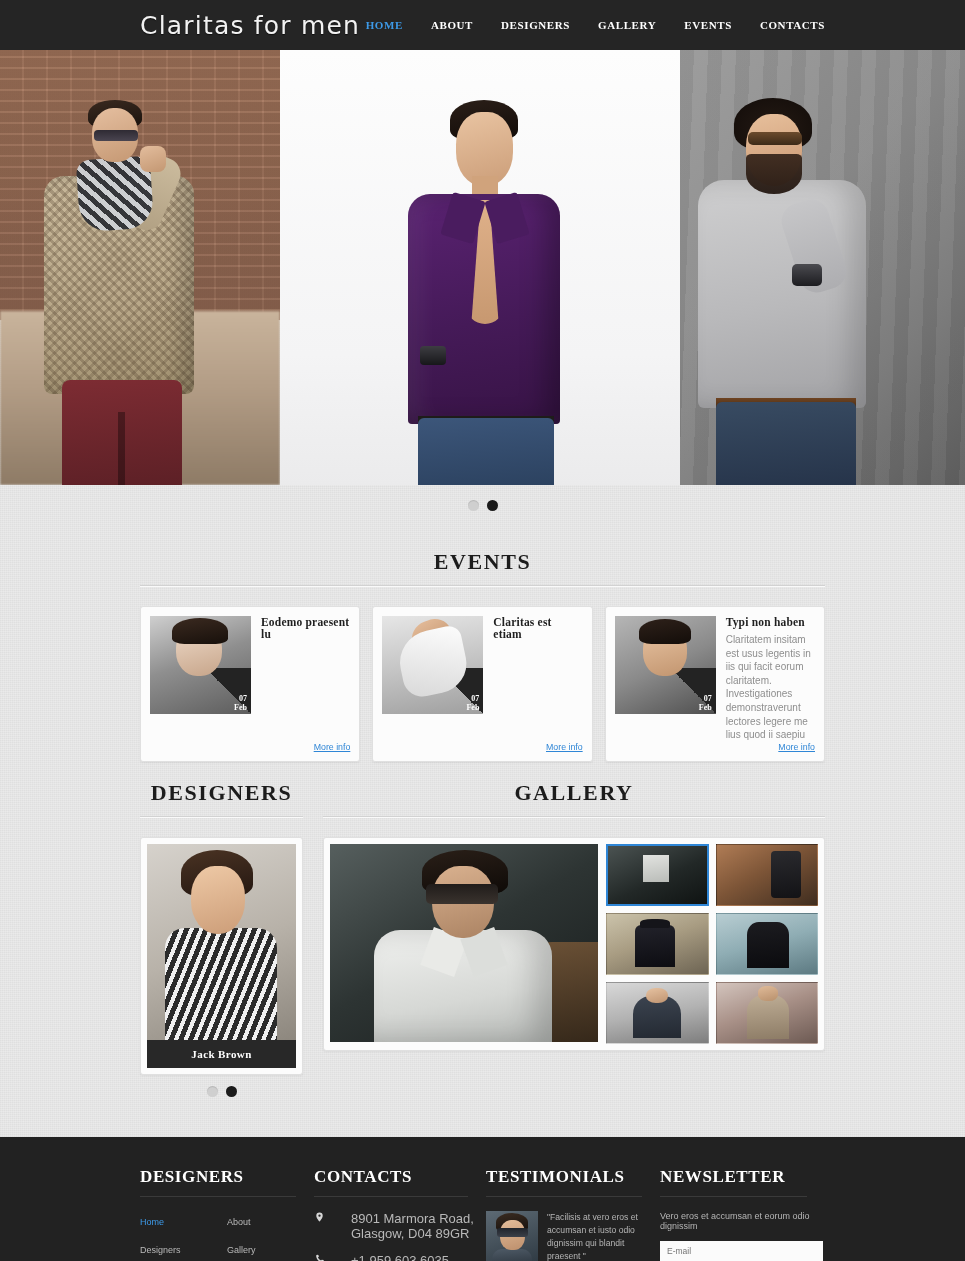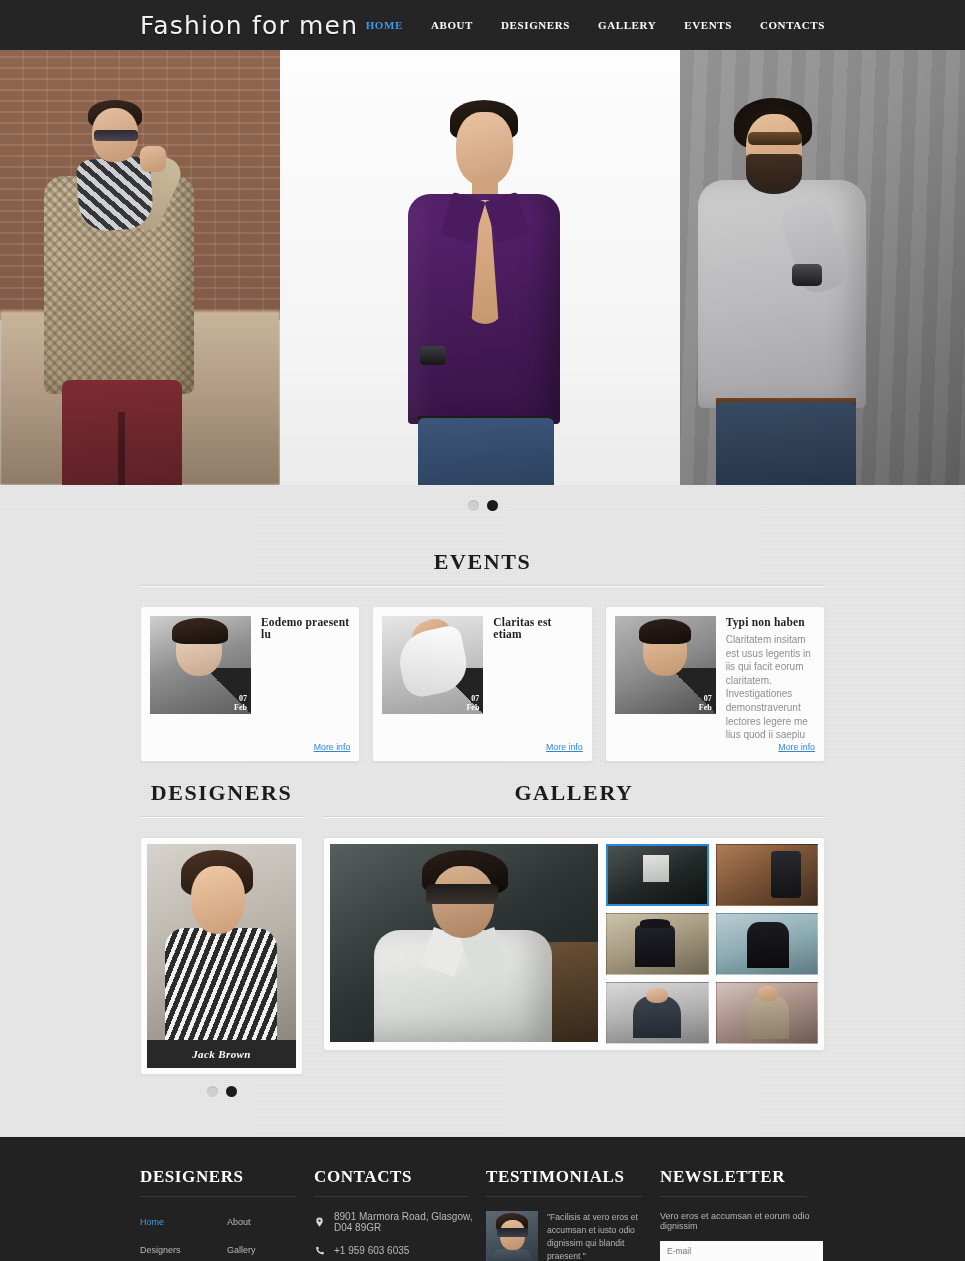--- a/index.html
+++ b/index.html
@@ -262,21 +262,21 @@
   .dp-hair { position:absolute; left:34px; top:6px; width:72px; height:46px;
     background: linear-gradient(170deg,#4a3323,#241711); border-radius:52% 52% 26% 26%; }
   .dp-head { position:absolute; left:44px; top:22px; width:54px; height:68px;
     background: linear-gradient(165deg,#eec9a6,#cc9d78); border-radius:44% 44% 48% 48%; }
   .dp-scarf { position:absolute; left:18px; top:84px; width:112px; height:112px;
     background: repeating-linear-gradient(112deg,#2b2b2b 0 5px,#f0f0f0 5px 9px);
     border-radius: 20px 20px 0 0; }
   .designer-name {
     background: #282828; color: #fff;
     font-family: "Liberation Serif", serif; font-weight: bold; font-size: 11px;
-    text-align: center; padding: 8px 0; letter-spacing: .4px; font-style: italic;
+    text-align: center; padding: 8px 0; letter-spacing: .4px;
   }
   .designer-dots { display:flex; justify-content:center; gap:8px; margin-top: 11px; }
 
   .gallery-card {
     margin-top: 20px;
     background: #fcfcfc; border: 1px solid #e0e0e0; border-radius: 3px;
     padding: 6px; display: flex; gap: 8px;
     box-shadow: 0 1px 2px rgba(0,0,0,.06);
   }
   .gallery-main {
@@ -352,22 +352,22 @@
     border-bottom: 1px solid #3a3a3a;
     margin-right: 18px;
     margin-bottom: 14px;
   }
   .fnav-lists { display: flex; }
   .fnav-lists ul { list-style: none; width: 90px; }
   .fnav-lists li { margin-bottom: 10px; }
   .fnav-lists a { font-size: 9px; color: #b9b9b9; text-decoration: none; }
   .fnav-lists a.active { color: #3d9ae8; }
 
-  .contact-line { display: flex; align-items: center; gap: 9px; margin-bottom: 12px;
-                  font-size: 10px; color: #b9b9b9; }
+  .contact-line { display: flex; gap: 26px; margin-bottom: 12px;
+                  font-size: 13px; color: #b9b9b9; }
   .cicon { width: 11px; height: 12px; flex-shrink: 0; fill: #d6d6d6; }
 
   .testi-body { display: flex; gap: 9px; }
   .testi-ava { width: 52px; height: 56px; flex-shrink: 0; position: relative; overflow: hidden;
                background: linear-gradient(160deg,#5d6a74,#2c3740); }
   .ta-hair { position:absolute; left:10px; top:2px; width:32px; height:18px;
              background: linear-gradient(170deg,#3a2c22,#17100c); border-radius:50% 50% 20% 20%; }
   .ta-head { position:absolute; left:14px; top:9px; width:25px; height:30px;
              background: linear-gradient(165deg,#e4bd9a,#bd8f6c); border-radius:44%; }
   .ta-shades { position:absolute; left:11px; top:17px; width:31px; height:9px;
@@ -380,21 +380,21 @@
   .news-input {
     width: 163px; height: 20px; background: #fbfbfb; border: none;
     font-size: 8.5px; color: #9a9a9a; padding: 0 7px;
     font-family: "Liberation Sans", sans-serif;
   }
 </style>
 </head>
 <body class="texture">
 
 <div class="header">
-  <div class="logo">Fashion for men</div>
+  <div class="logo">Claritas for men</div>
   <nav class="nav">
     <a href="#" class="active">HOME</a>
     <a href="#">ABOUT</a>
     <a href="#">DESIGNERS</a>
     <a href="#">GALLERY</a>
     <a href="#">EVENTS</a>
     <a href="#">CONTACTS</a>
   </nav>
 </div>
 

